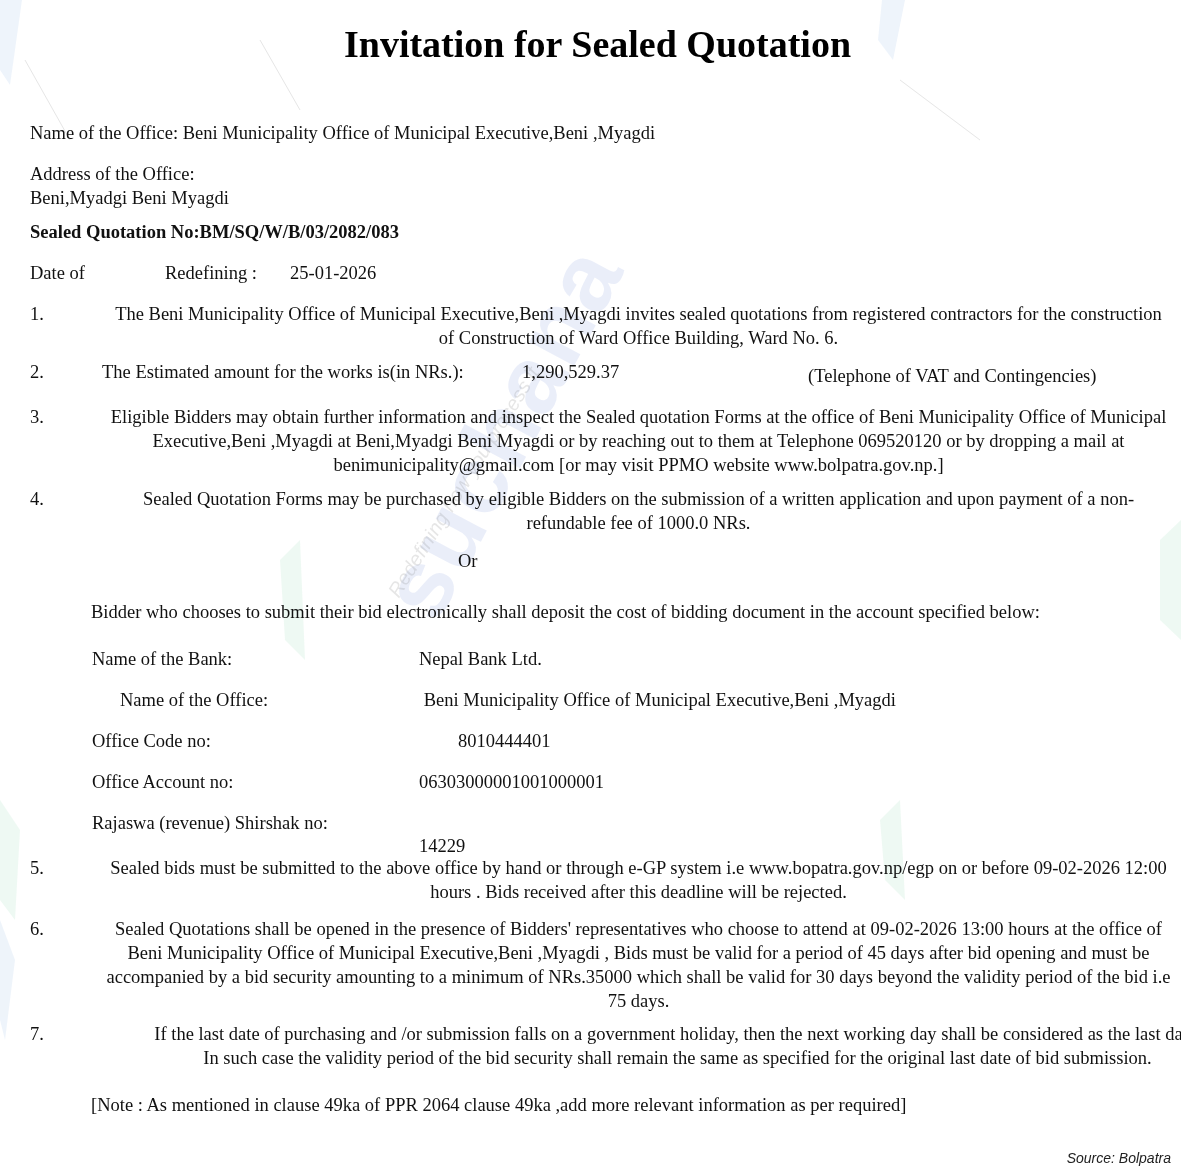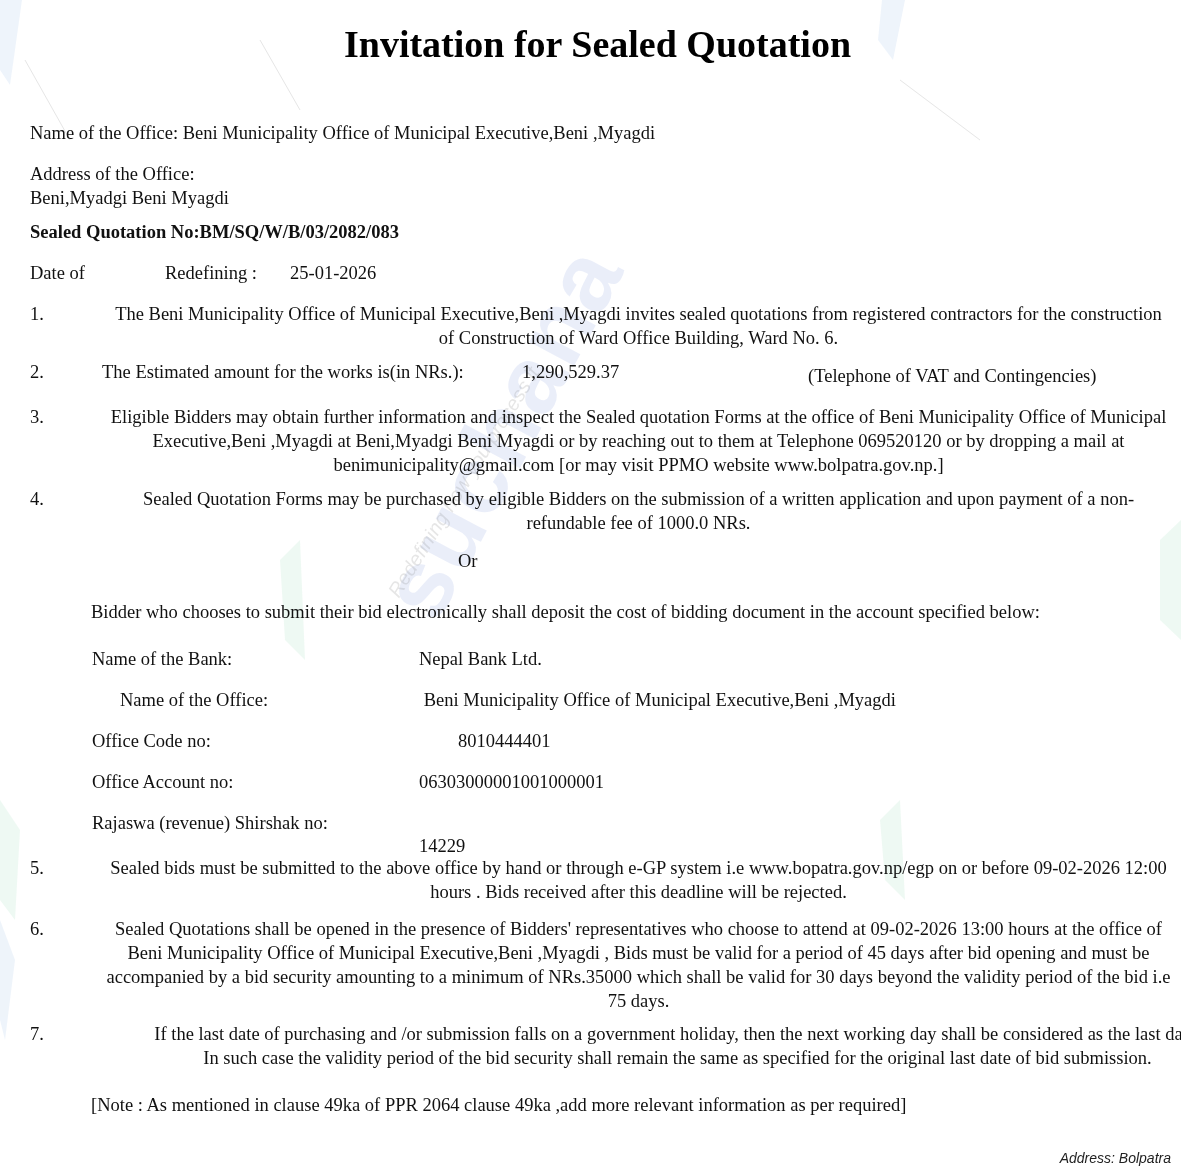--- a/index.html
+++ b/index.html
@@ -98,13 +98,13 @@
 <div class="num" style="top:856px;">5.</div>
 <div class="para" style="top:856px;">Sealed bids must be submitted to the above office by hand or through e-GP system i.e www.bopatra.gov.np/egp on or before 09-02-2026 12:00 hours . Bids received after this deadline will be rejected.</div>
 
 <div class="num" style="top:917px;">6.</div>
 <div class="para" style="top:917px;">Sealed Quotations shall be opened in the presence of Bidders' representatives who choose to attend at 09-02-2026 13:00 hours at the office of   Beni Municipality Office of Municipal Executive,Beni ,Myagdi , Bids must be valid for a period of 45 days after bid opening and must be accompanied by a bid security amounting to a minimum of NRs.35000 which shall be valid for 30 days beyond the validity period of the bid i.e 75 days.</div>
 
 <div class="num" style="top:1022px;">7.</div>
 <div class="para" style="top:1022px;margin-left:39px;">If the last date of purchasing and /or submission falls on a government holiday, then the next working day shall be considered as the last date. In such case the validity period of the bid security shall remain the same as specified for the original last date of bid submission.</div>
 <div class="line" style="left:91px;top:1093px;">[Note : As mentioned in clause 49ka of PPR 2064 clause 49ka ,add more relevant information as per required]</div>
 
-<div class="source">Address: Bolpatra</div>
+<div class="source">Source: Bolpatra</div>
 
 </body></html>

